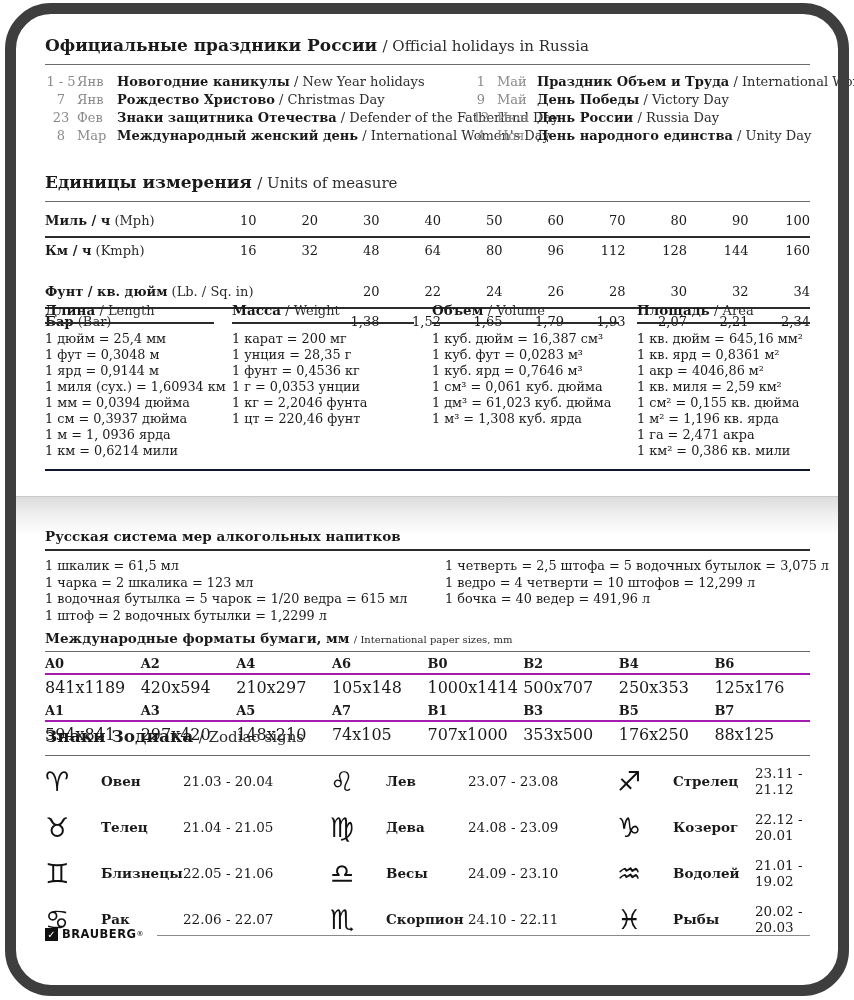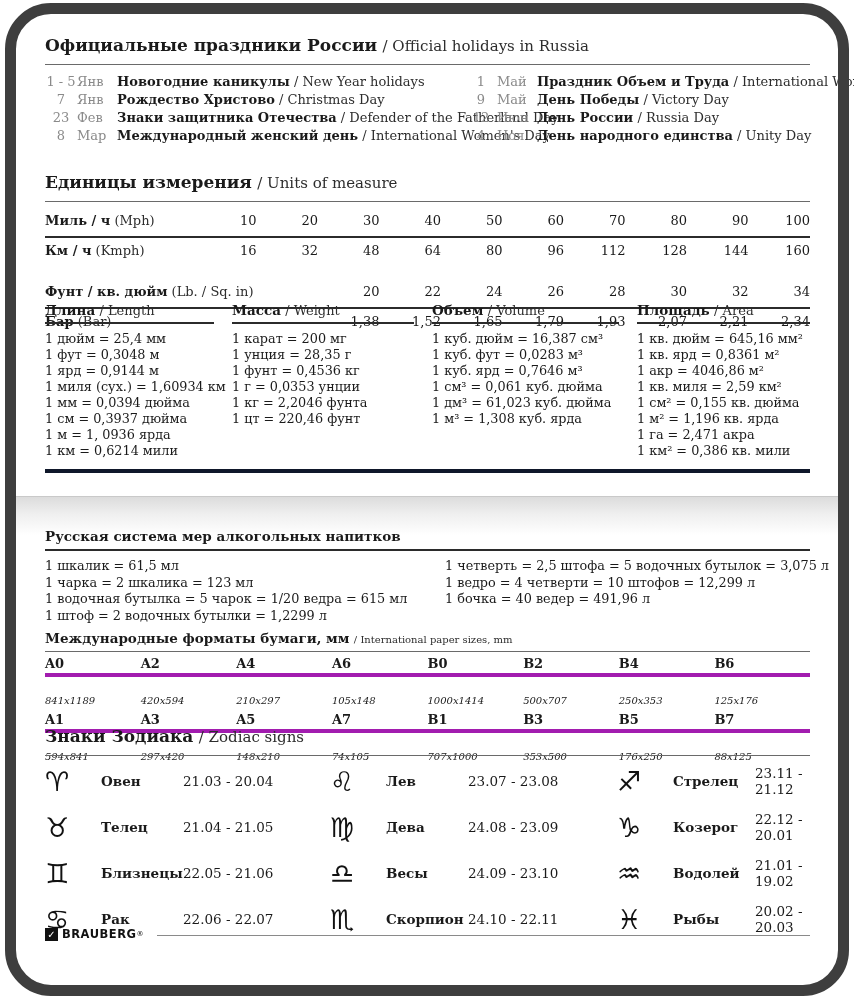--- a/index.html
+++ b/index.html
@@ -43,43 +43,43 @@
   .u-row.dark-under { border-bottom:2px solid #2b2b2b; }
   .u-label { white-space:nowrap; }
   .u-label b { font-weight:bold; }
   .u-label .plain { color:#2d2d2d; }
   .u-cell { text-align:right; }
   .u-gap { height:13px; }
 
   
   #sec-measures {
     top:302px; display:grid; grid-template-columns:187px 200px 205px 1fr;
-    border-bottom:4px solid #0f172a; padding-bottom:10px;
+    border-bottom:2px solid #0f172a; padding-bottom:10px;
   }
   .m-head { font-size:13.5px; border-bottom:2px solid #2b2b2b; padding-bottom:4px; white-space:nowrap; }
   .m-col:not(:last-child) .m-head { margin-right:18px; }
   .m-head b { font-weight:bold; }
   .m-head .en { color:#2d2d2d; font-size:13px; }
   .m-items { margin-top:7px; }
   .m-item { font-size:12.8px; line-height:16px; white-space:nowrap; }
 
   
   #sec-alcohol { top:528px; }
   .a-title { font-size:13.5px; font-weight:bold; border-bottom:2px solid #2b2b2b; padding-bottom:5px; }
   .a-grid { margin-top:7px; display:grid; grid-template-columns:400px 1fr; }
   .a-item { font-size:12.8px; line-height:16.5px; white-space:nowrap; }
 
   
   #sec-paper { top:630px; }
   .p-title { font-size:13.5px; border-bottom:1px solid #6a6a6a; padding-bottom:5px; white-space:nowrap; }
   .p-title b { font-weight:bold; }
   .p-title .en { color:#2d2d2d; font-size:10px; }
   .p-row { display:grid; grid-template-columns:repeat(8,1fr); }
-  .p-row.head { font-weight:bold; font-size:13px; padding:4px 0 2px; border-bottom:4px solid #a21caf; }
-  .p-row.vals { font-size:10px; padding:18px 0 2px;font-style:italic; }
+  .p-row.head { font-weight:bold; font-size:13px; padding:4px 0 2px; border-bottom:2px solid #a21caf; }
+  .p-row.vals { font-size:16px; padding:3px 0 2px; }
 
   
   #sec-zodiac { top:726px; }
   .z-grid { margin-top:2px; display:grid; grid-template-columns:285px 287px 1fr; }
   .z-col { display:grid; grid-auto-rows:46px; align-items:center; }
   .z-cell { display:grid; grid-template-columns:56px 82px 1fr; align-items:center; }
   .z-icon { font-family:"DejaVu Sans","Liberation Sans",sans-serif; font-size:27px; line-height:1; color:#111; }
   .z-name { font-weight:bold; font-size:13.5px; }
   .z-dates { font-size:13.5px; }
 

